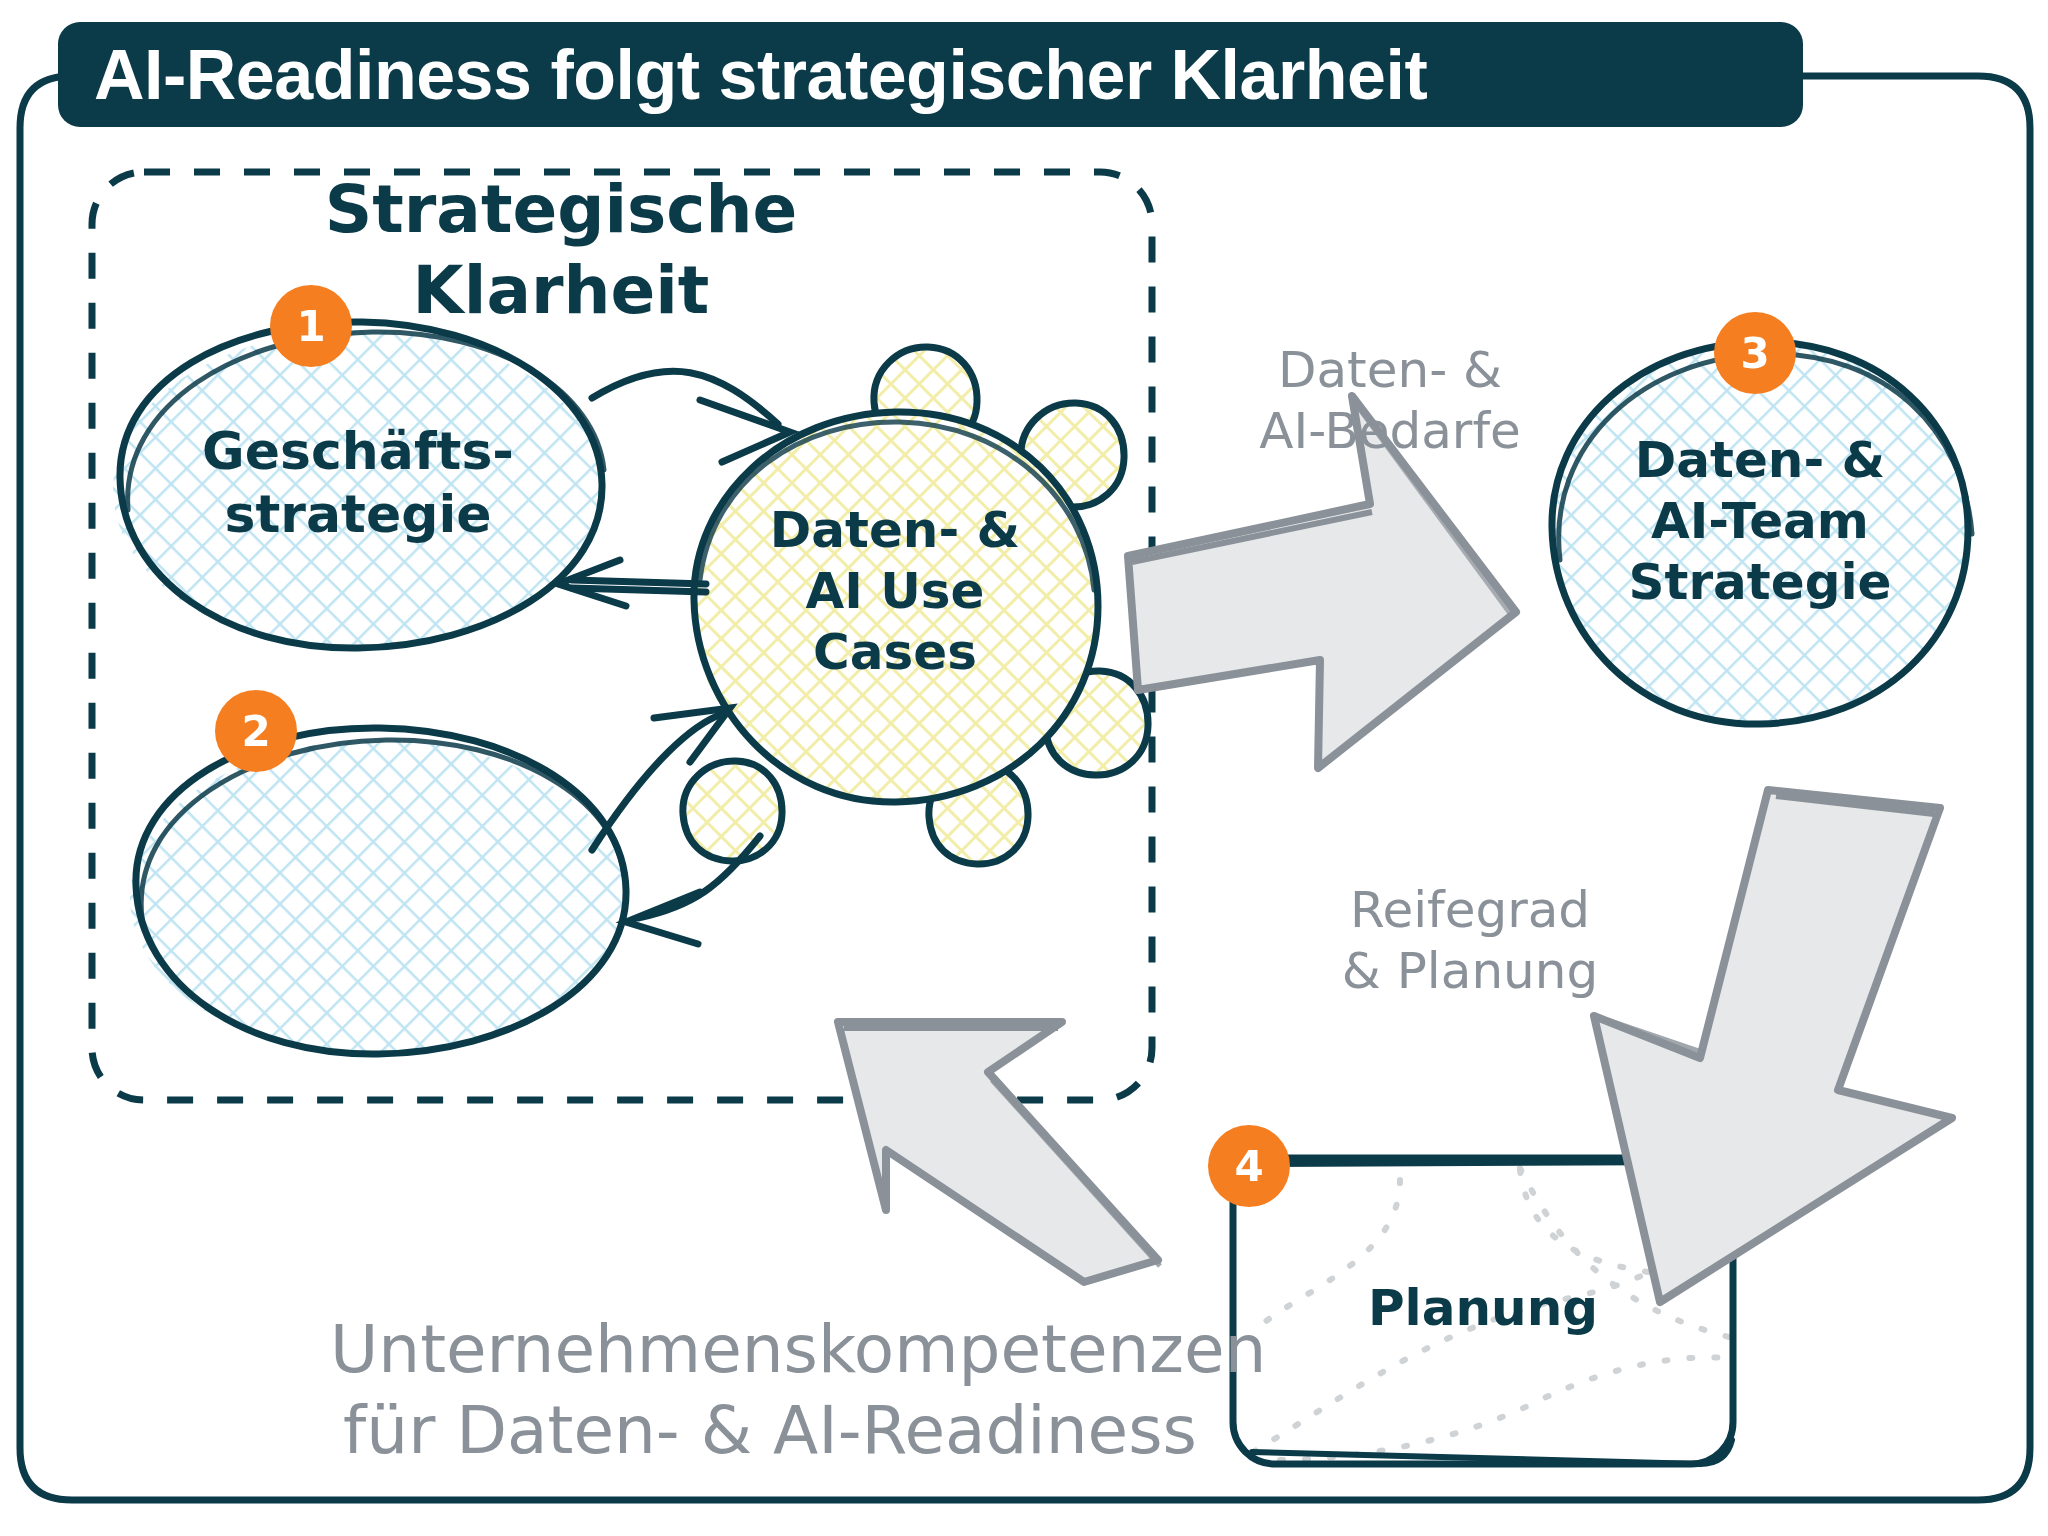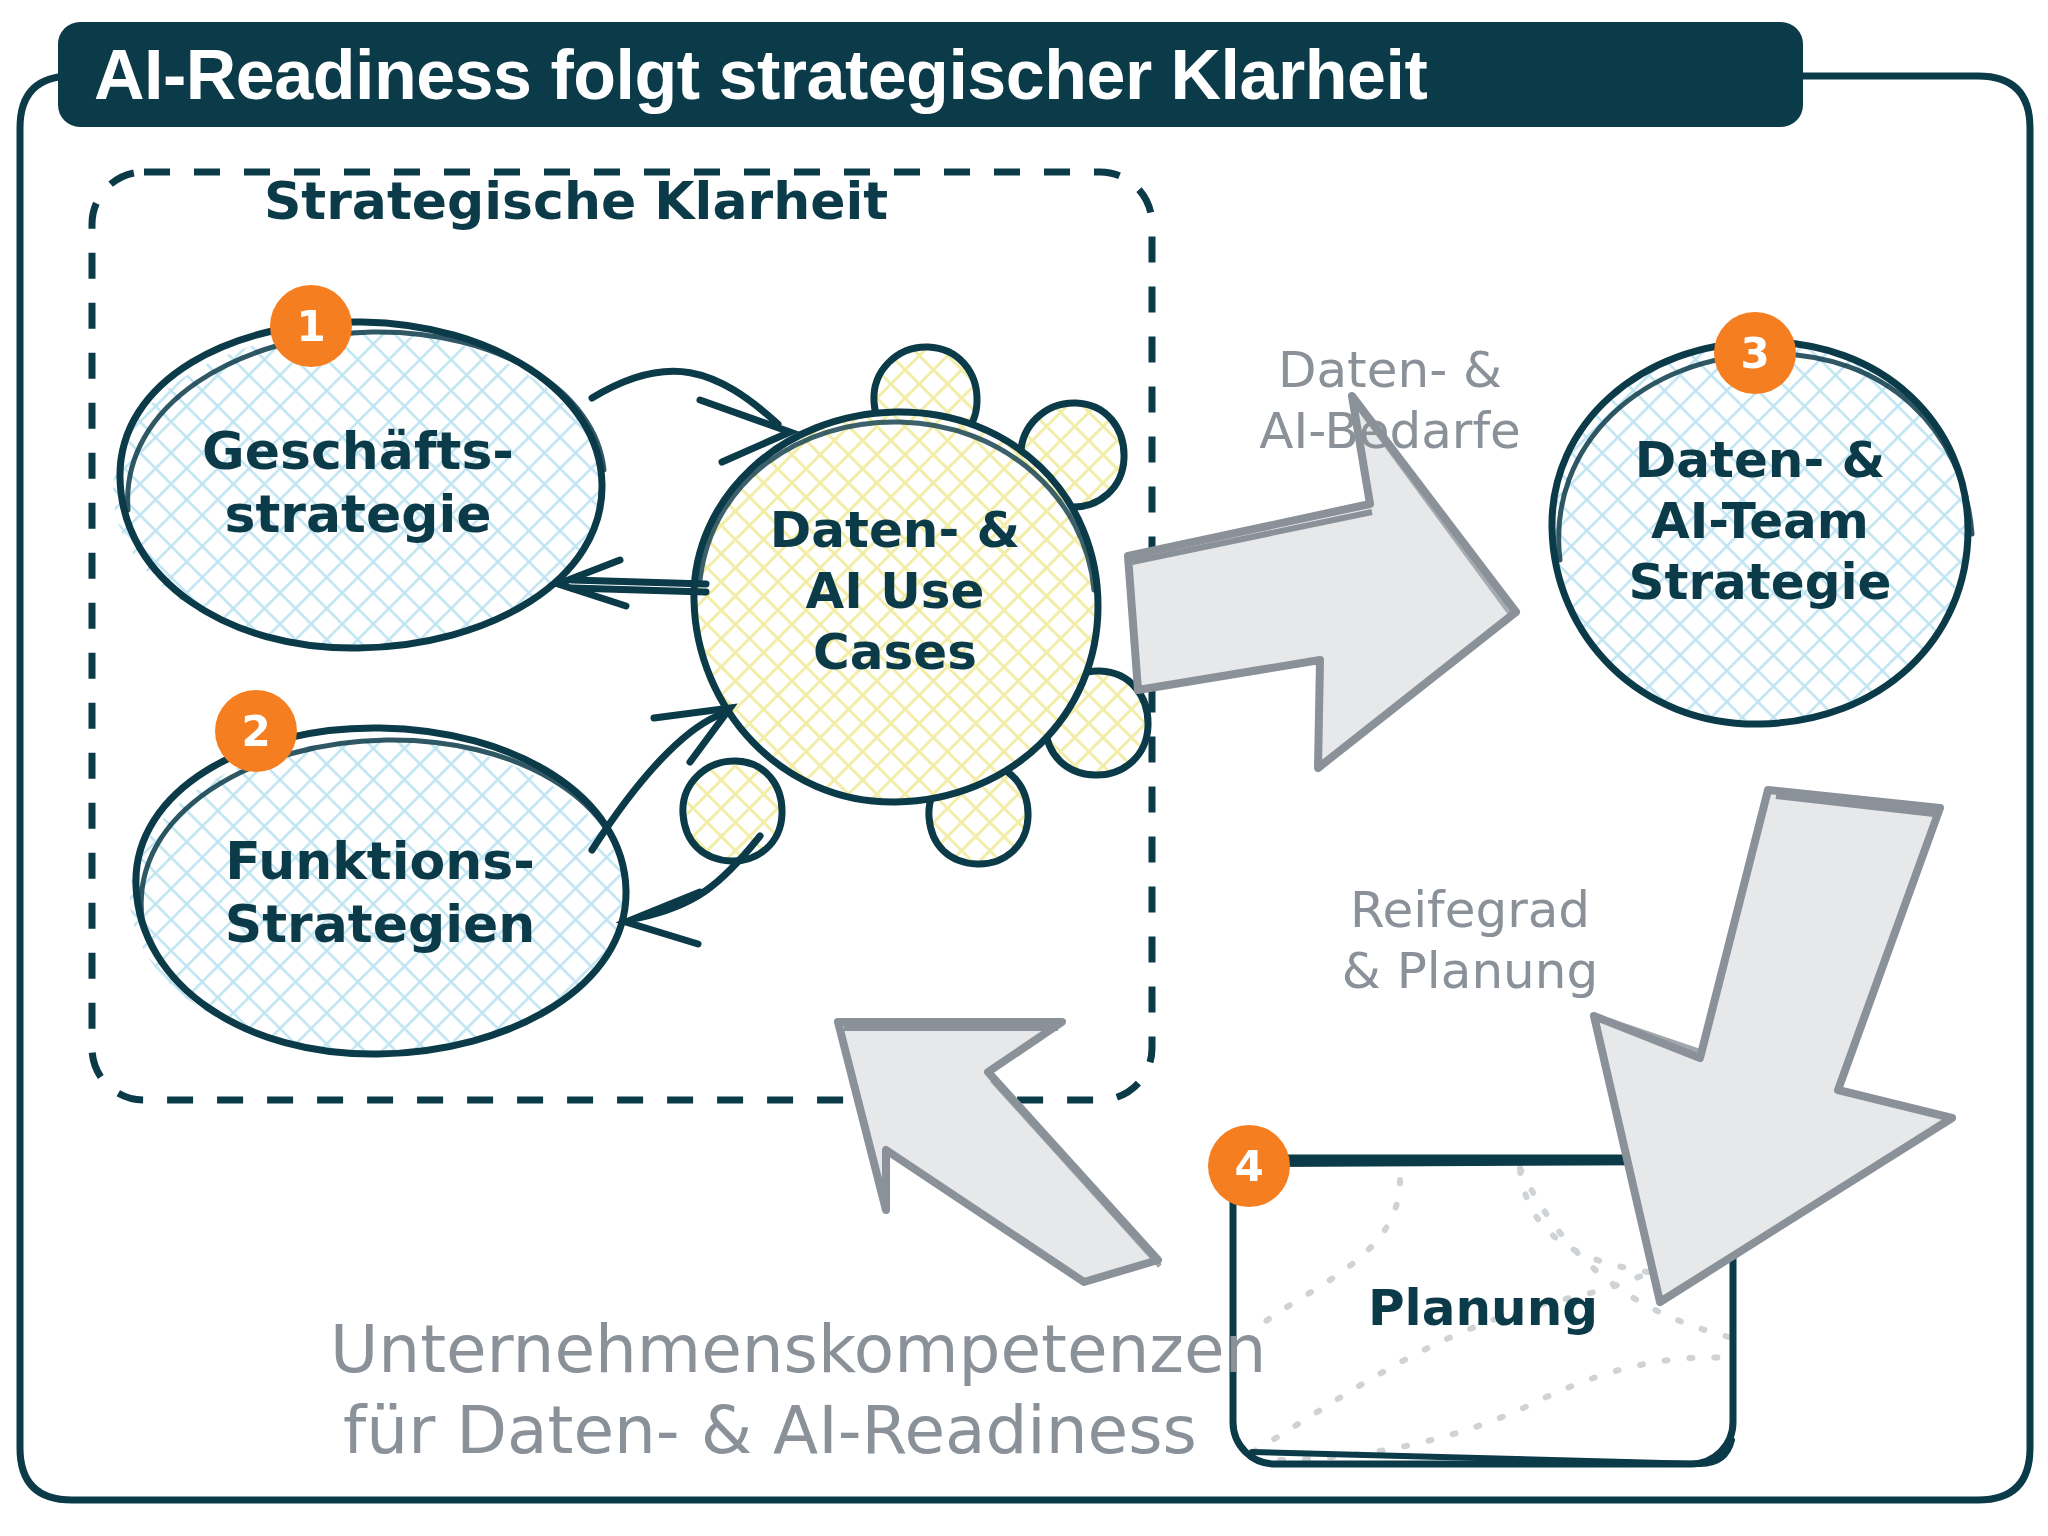--- a/index.html
+++ b/index.html
@@ -177,27 +177,25 @@
       <path d="M 838 1022 L 1062 1022 L 988 1072 L 1158 1260 L 1084 1282 L 886 1150 L 886 1210 Z" fill="#e6e8ea" stroke="#8a9199" stroke-width="8" stroke-linejoin="round"></path>
       <path d="M 844 1028 L 1058 1028" fill="none" stroke="#8a9199" stroke-width="6"></path>
       <path d="M 992 1080 L 1160 1266" fill="none" stroke="#8a9199" stroke-width="5" opacity="0.8"></path>
     </g>
   </svg>
 
   <div class="title-badge">
     <span>AI-Readiness folgt strategischer Klarheit</span>
   </div>
 
-  <div class="lbl hand" style="left:256px;top:170px;width:640px;font-size:52px;">Strategische Klarheit</div>
+  <div class="lbl hand" style="left:241px;top:170px;width:640px;font-size:66px;">Strategische Klarheit</div>
 
   <div class="lbl hand" style="left:148px;top:420px;width:420px;font-size:52px;">Geschäfts-
 strategie</div>
 
-  <div class="lbl hand" style="left:170px;top:830px;width:420px;font-size:52px;">Funktions-
-Strategien</div>
 
   <div class="lbl hand" style="left:700px;top:500px;width:390px;font-size:50px;">Daten- &amp;
 AI Use
 Cases</div>
 
   <div class="lbl hand" style="left:1560px;top:430px;width:400px;font-size:50px;">Daten- &amp;
 AI-Team
 Strategie</div>
 
   <div class="lbl hand" style="left:1283px;top:1278px;width:400px;font-size:50px;">Planung</div>

